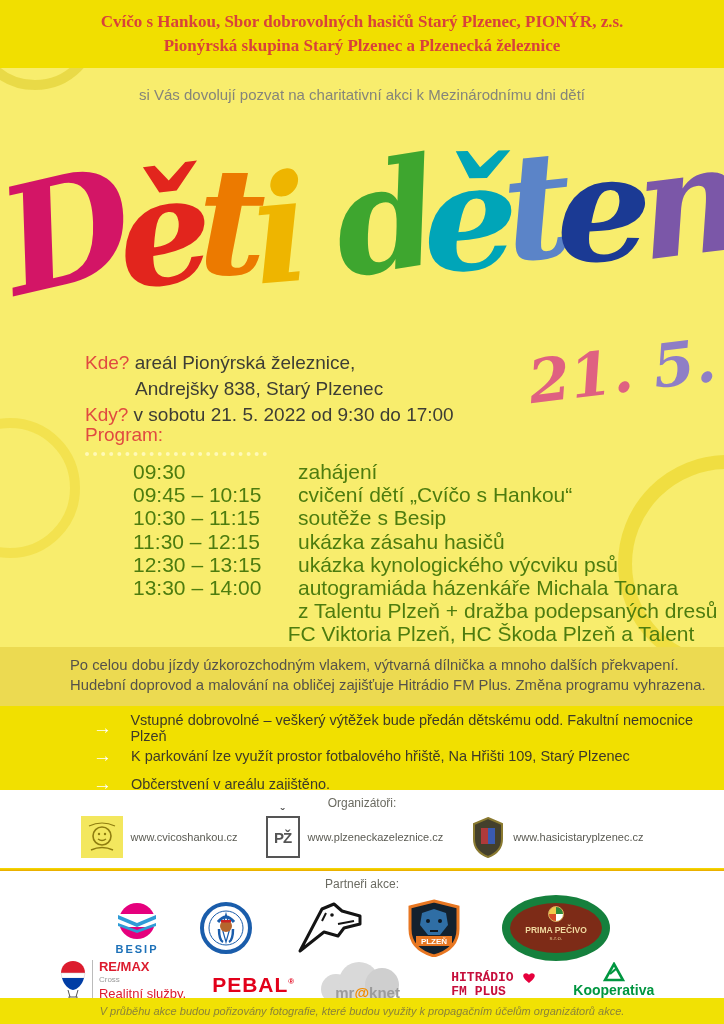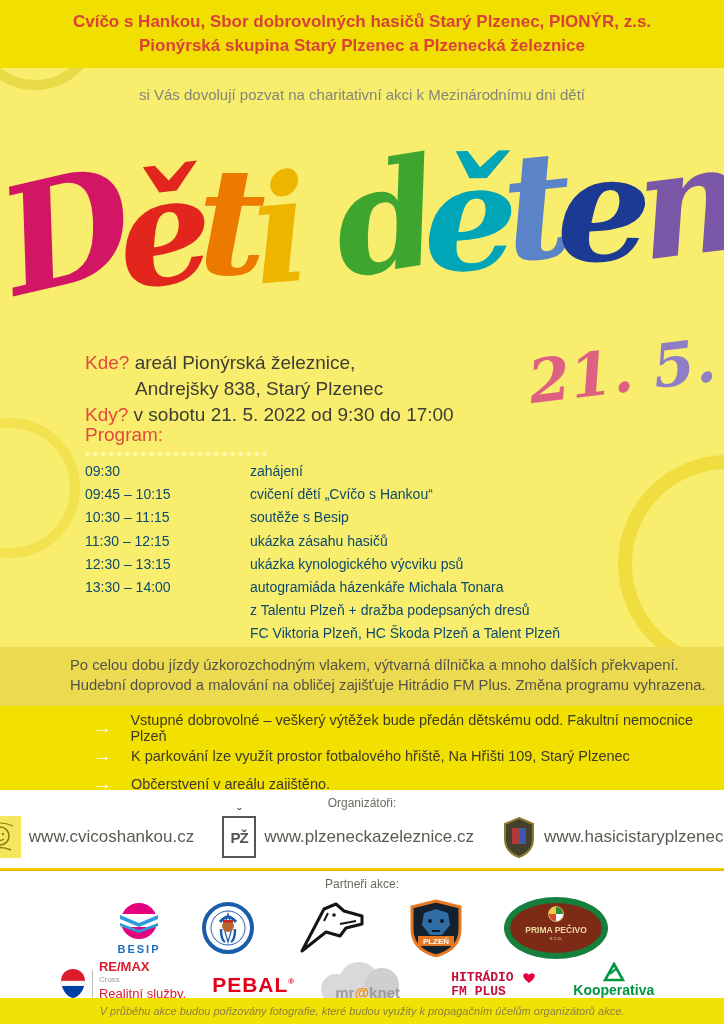--- a/index.html
+++ b/index.html
@@ -6,21 +6,21 @@
   .poster{position:relative;width:724px;height:1024px;margin:0 auto;overflow:hidden;
           background:#f8ed6d;font-family:"Liberation Sans",sans-serif;}
   
   .ring{position:absolute;border-radius:50%;pointer-events:none;}
   .ring1{top:455px;left:618px;width:190px;height:190px;border:14px solid rgba(231,203,10,.45);}
   .ring2{top:655px;left:-45px;width:130px;height:130px;border:11px solid rgba(231,203,10,.35);}
   .ring3{top:418px;left:-60px;width:120px;height:120px;border:10px solid rgba(231,203,10,.30);}
   .ring4{top:-40px;left:-30px;width:110px;height:110px;border:10px solid rgba(206,182,0,.35);}
 
   .band-top{position:absolute;top:0;left:0;width:724px;height:68px;background:#f1df00;
-            display:flex;flex-direction:column;justify-content:center;align-items:center;gap:2px;}
+            display:flex;flex-direction:column;justify-content:center;align-items:center;gap:2px;font-family:Liberation Serif, serif;}
   .band-top div{color:#d8423a;font-size:17px;font-weight:bold;line-height:22px;}
   .invite{position:absolute;top:86px;width:724px;text-align:center;color:#85857a;font-size:15px;}
 
   .title-row{position:absolute;top:128px;left:4px;width:724px;height:230px;white-space:nowrap;
              font-family:"DejaVu Serif",serif;font-style:italic;font-weight:bold;font-size:148px;
              transform:rotate(-3deg);}
   .title-row span{display:inline-block;margin-right:-14px;}
   .title-row span:nth-child(1){transform:rotate(-10deg);}
   .title-row span:nth-child(2){transform:rotate(-4deg) translateY(6px);}
   .title-row span:nth-child(3){transform:rotate(3deg);}
@@ -34,51 +34,51 @@
   .date-script{position:absolute;top:336px;right:8px;font-family:"DejaVu Serif",serif;
                font-style:italic;font-weight:bold;font-size:60px;transform:rotate(-7deg);}
   .info{position:absolute;left:85px;top:350px;font-size:19px;color:#3d3d35;line-height:26px;}
   .red{color:#e04a40;}
   .info .indent{padding-left:50px;}
   .kdy-line{margin-top:0px;}
   .program-label{position:absolute;left:85px;top:424px;font-size:19px;color:#e04a40;}
   .dotted{position:absolute;left:85px;top:452px;width:182px;border-top:4px dotted rgba(255,250,190,.9);}
 
   .program-block{position:absolute;left:85px;top:460px;}
-  .prog-row{display:flex;font-size:14px;line-height:23.2px;color:#0c4a6e;}
+  .prog-row{display:flex;font-size:21px;line-height:23.2px;color:#4d7c0f;margin-left:48px;}
   .prog-time{width:165px;}
 
   .notes-band{position:absolute;left:0;top:647px;width:724px;height:59px;background:#ecda51;
               color:#55524a;font-size:14.8px;line-height:20px;padding-top:8px;box-sizing:border-box;}
   .notes-band div{padding-left:70px;}
 
   .bullets-band{position:absolute;left:0;top:706px;width:724px;height:84px;background:#f1e000;}
   .bullet{display:flex;align-items:center;padding-left:93px;height:25px;margin-top:3px;}
   .arrow{color:#fff;font-weight:bold;font-size:19px;width:38px;}
   .bullet-text{font-size:14.5px;color:#3e3a28;}
 
   .footer{position:absolute;left:0;top:790px;width:724px;height:240px;background:#fff;}
   .small-label{text-align:center;font-size:12px;color:#6b6b62;margin-top:6px;}
   .org-row{display:flex;justify-content:center;align-items:center;gap:28px;margin-top:6px;}
   .org-entry{display:flex;align-items:center;gap:8px;}
-  .org-url{font-size:17px;color:#5a5a52;}
+  .org-url{font-size:11px;color:#5a5a52;}
   .divider{margin-top:10px;height:3px;background:linear-gradient(#f6de00,#e8a700);}
   .partners-row{display:flex;justify-content:center;align-items:center;gap:40px;margin-top:8px;height:58px;}
   .partners-row2{display:flex;justify-content:center;align-items:center;gap:26px;margin-top:2px;height:52px;}
 
   
   .besip{display:flex;flex-direction:column;align-items:center;}
   .besip-label{font-size:11px;font-weight:bold;color:#1d71b8;letter-spacing:2px;margin-top:1px;}
-  .prima{width:92px;height:50px;background:#7d2b17;border:6px solid #15803d;border-radius:50%;
+  .prima{width:92px;height:50px;background:#7d2b17;border:8px solid #15803d;border-radius:50%;
          display:flex;flex-direction:column;align-items:center;justify-content:center;position:relative;}
   .prima .dot{position:absolute;top:3px;width:14px;height:14px;border-radius:50%;
               background:conic-gradient(#2e8b3a 0 25%,#fff 0 50%,#d84b2a 0 75%,#f2c94c 0);border:1px solid #d8b25e;}
   .prima-name{font-size:8.5px;font-weight:bold;color:#f0d9a0;margin-top:10px;}
   .prima-sro{font-size:6px;color:#e2c488;}
-  .remax{display:flex;align-items:flex-end;gap:6px;}
+  .remax{display:flex;align-items:flex-start;gap:6px;}
   .remax-sep{width:1px;height:40px;background:#bbb;}
   .remax-texts{display:flex;flex-direction:column;line-height:1.15;}
   .remax-name{font-size:13px;font-weight:bold;color:#dc1c2e;}
   .remax-cross{font-size:8px;color:#999;}
   .remax-t1{font-size:13px;color:#dc1c2e;margin-top:3px;}
   .remax-t2{font-size:7.5px;color:#00309c;}
   .pebal{font-size:21px;font-weight:bold;color:#e2001a;letter-spacing:1px;}
   .pebal sup{font-size:8px;}
   .cloud{position:relative;width:104px;height:46px;}
   .cloud .c{position:absolute;background:#d9d9d9;border-radius:50%;}

